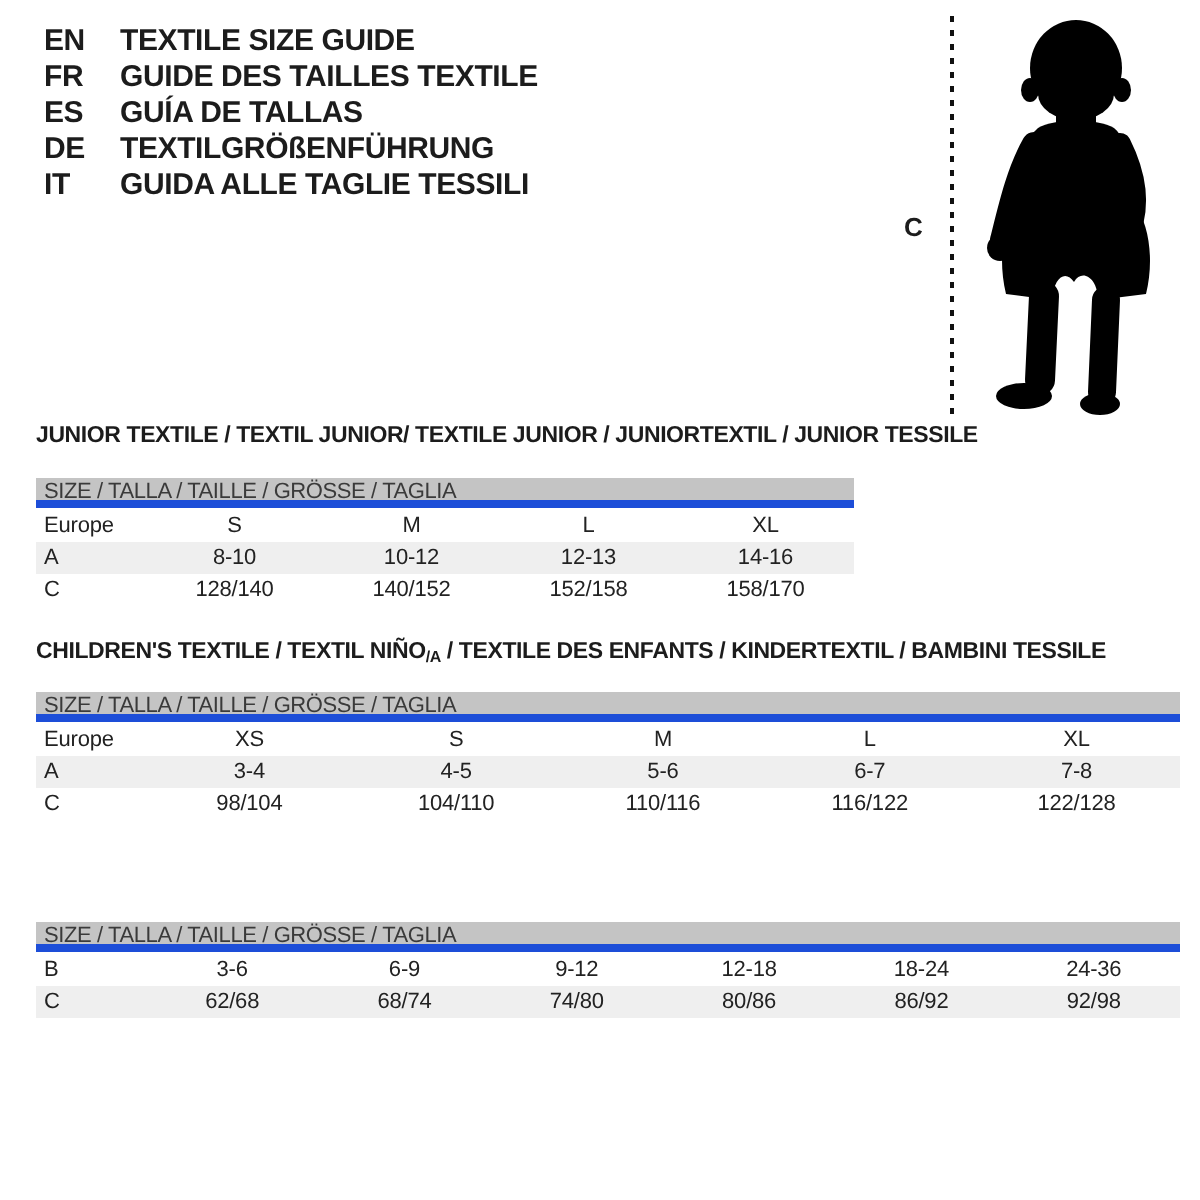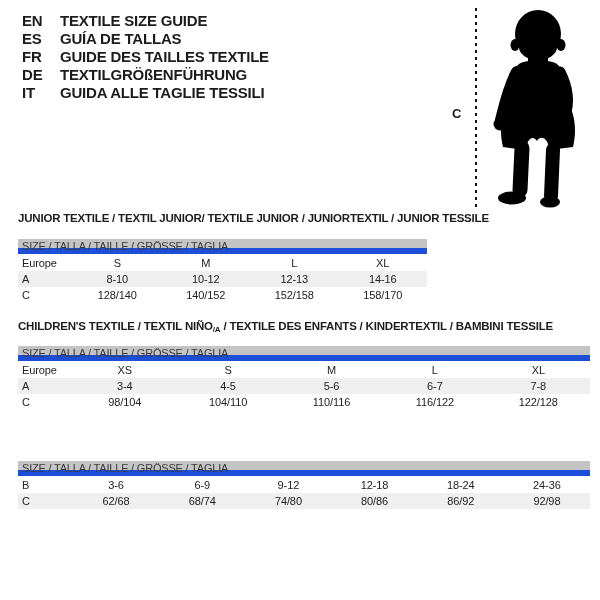--- a/index.html
+++ b/index.html
@@ -59,21 +59,21 @@
     letter-spacing: -0.2px;
     line-height: 15px;
     white-space: nowrap;
   }
   .section-title sub { font-size: 8px; vertical-align: -2px; }
   .size-bar {
     position: absolute;
     left: 18px;
     height: 15px;
     background: #c4c4c4;
-    border-bottom: 6px solid #1d4ed8;
+    border-bottom: 4px solid #1d4ed8;
     color: #3a3a3a;
     font-size: 11px;
     line-height: 14px;
     padding-left: 4px;
     letter-spacing: -0.2px;
   }
   table.size-table {
     position: absolute;
     left: 18px;
     border-collapse: collapse;
@@ -108,26 +108,26 @@
 <body>
 
 <div class="page">
 
   <ul class="lang-list">
     <li class="lang-row">
       <span class="lang-code">EN</span>
       <span class="lang-title">TEXTILE SIZE GUIDE</span>
     </li>
     <li class="lang-row">
+      <span class="lang-code">FR</span>
+      <span class="lang-title">GUIDE DES TAILLES TEXTILE</span>
+    </li>
+    <li class="lang-row">
       <span class="lang-code">ES</span>
       <span class="lang-title">GUÍA DE TALLAS</span>
-    </li>
-    <li class="lang-row">
-      <span class="lang-code">FR</span>
-      <span class="lang-title">GUIDE DES TAILLES TEXTILE</span>
     </li>
     <li class="lang-row">
       <span class="lang-code">DE</span>
       <span class="lang-title">TEXTILGRÖßENFÜHRUNG</span>
     </li>
     <li class="lang-row">
       <span class="lang-code">IT</span>
       <span class="lang-title">GUIDA ALLE TAGLIE TESSILI</span>
     </li>
   </ul>

